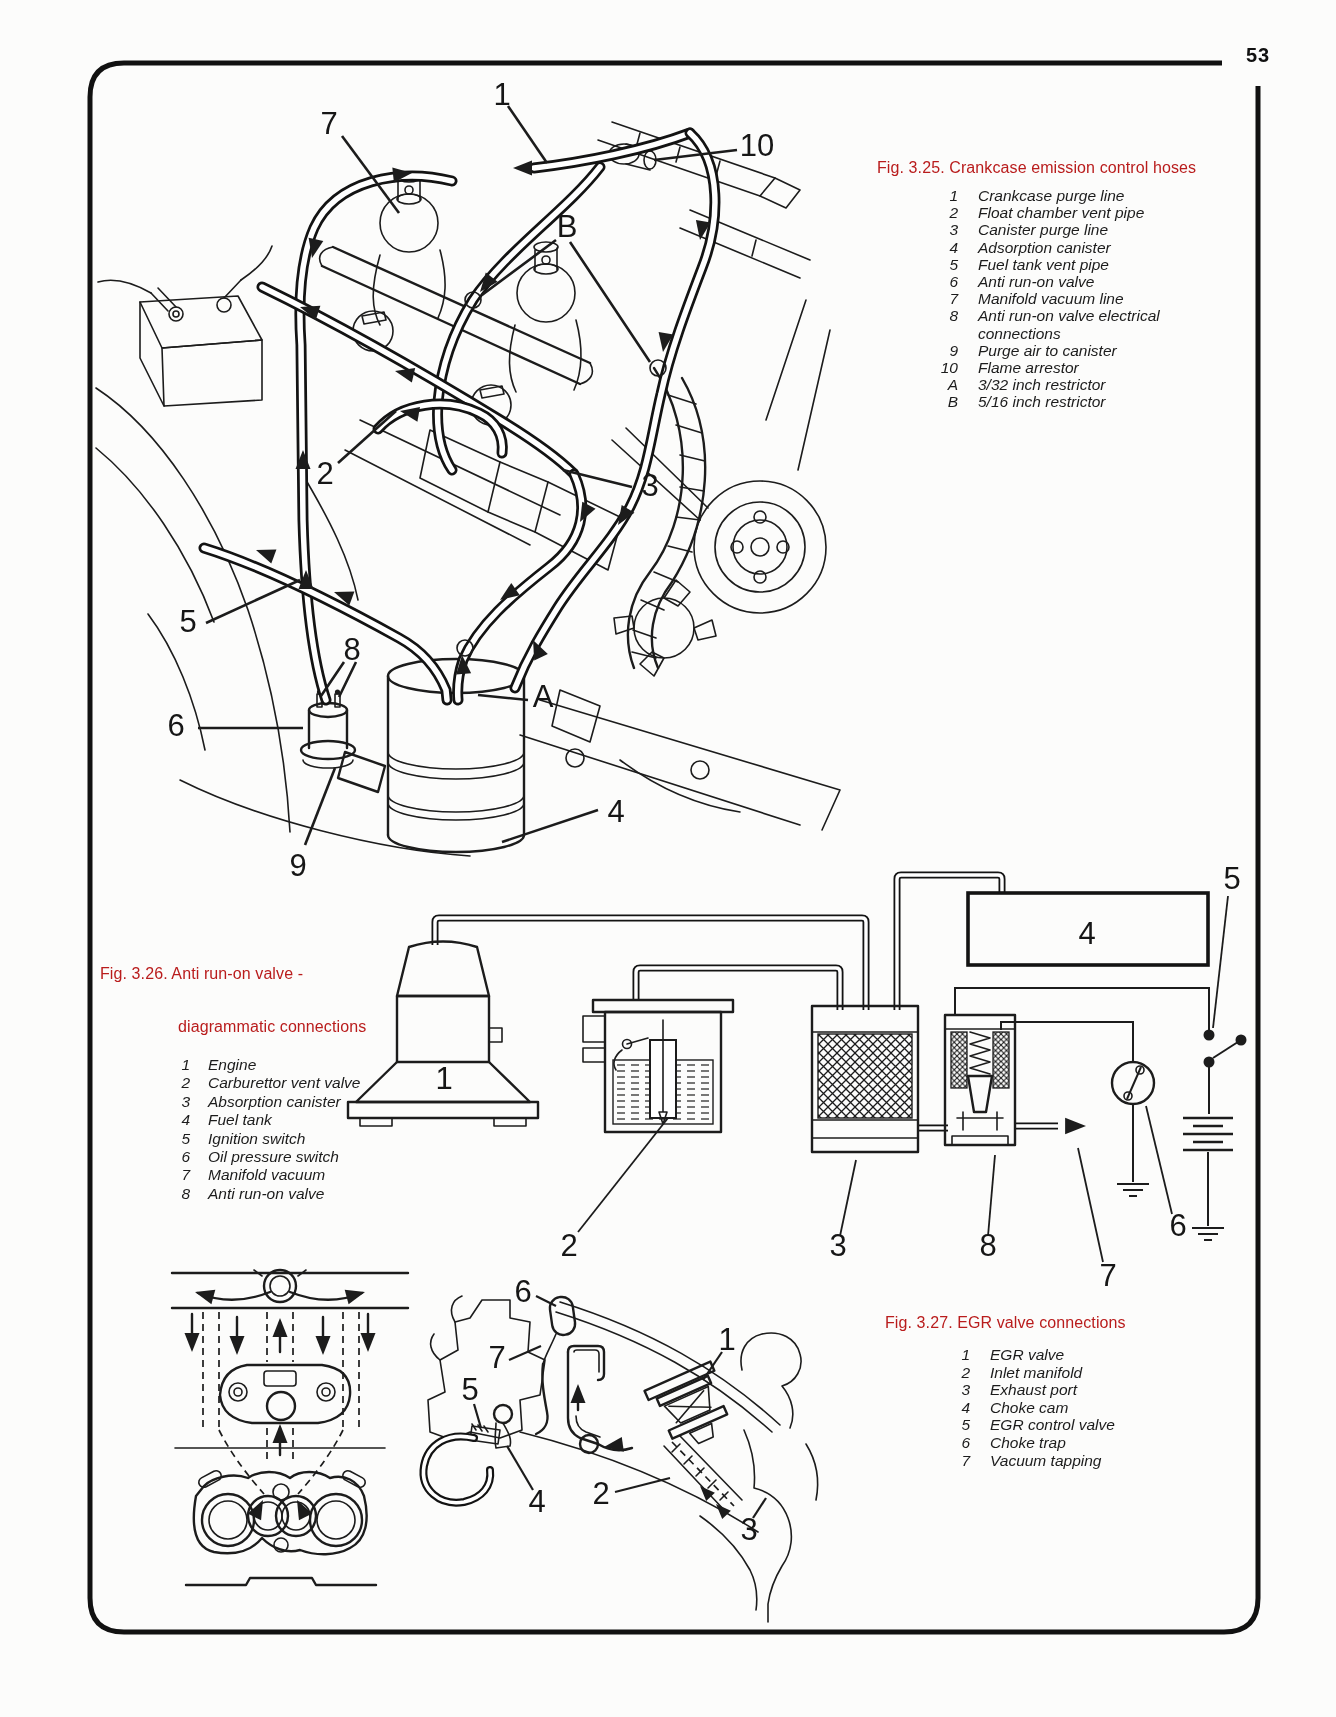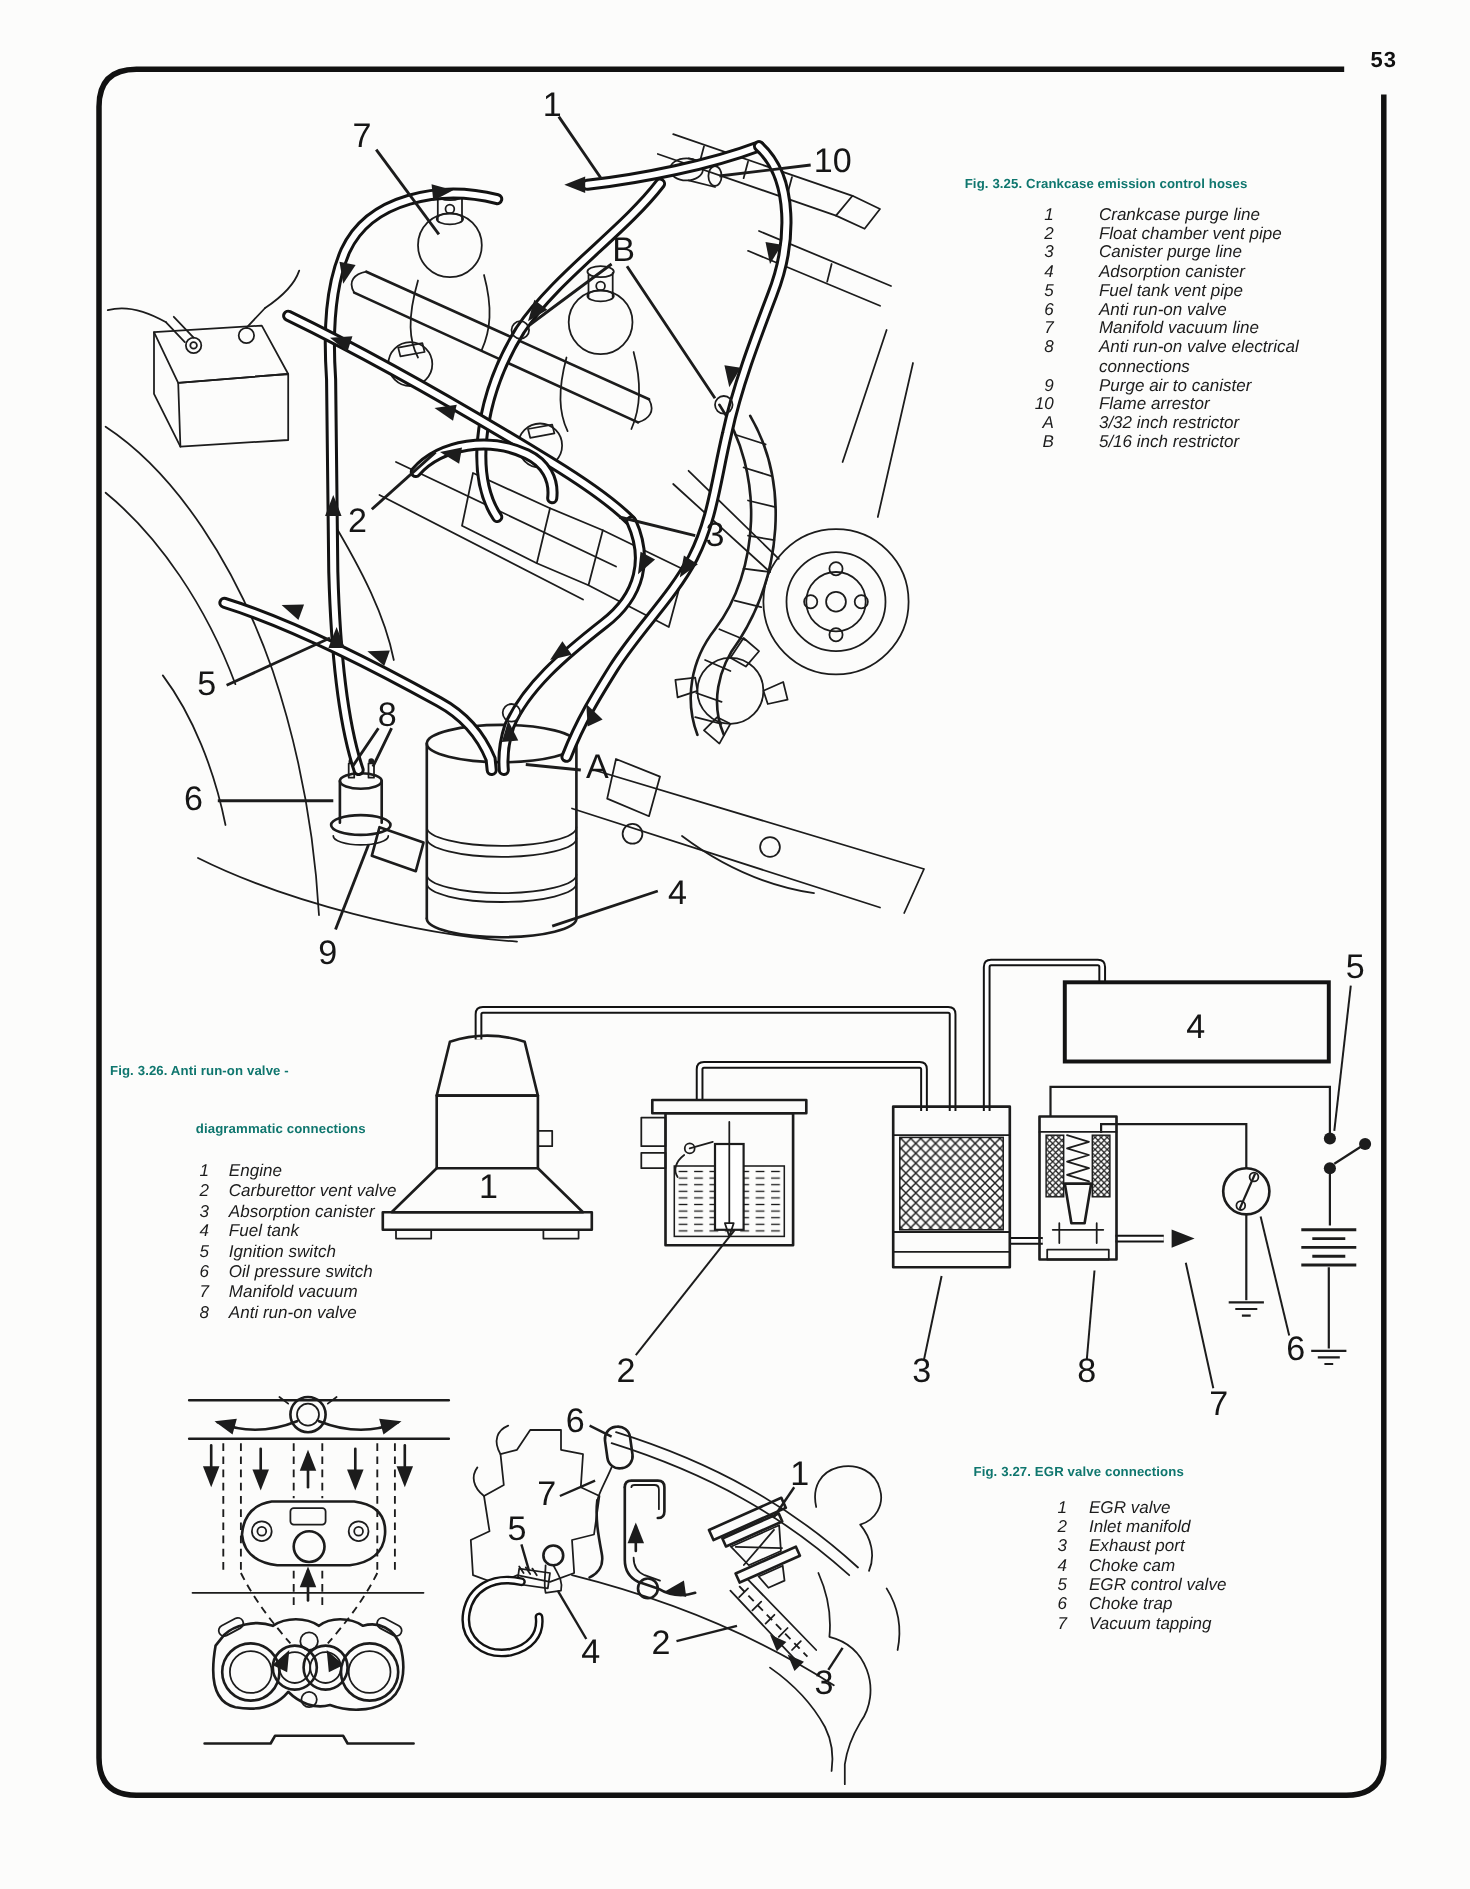--- a/index.html
+++ b/index.html
@@ -7,35 +7,35 @@
     width:1336px;height:1717px;position:relative;
     background:#fcfcfb;overflow:hidden;
     font-family:"Liberation Sans",sans-serif;color:#1a1a1a;
   }
   .art{position:absolute;left:0;top:0;width:1336px;height:1717px;}
   .pagenum{
     position:absolute;left:1226px;top:44px;width:64px;text-align:center;
     font-weight:700;font-size:20px;letter-spacing:1px;color:#111;
   }
   .legend{position:absolute;color:#1a1a1a;}
-  .fig-title{font-weight:700;font-size:12px;line-height:21px;white-space:nowrap;letter-spacing:.1px;color:#0f766e;}
+  .fig-title{font-weight:400;font-size:16px;line-height:21px;white-space:nowrap;letter-spacing:.1px;color:#b91c1c;}
   .leg-items{margin-top:9px;}
   .leg-row{display:flex;align-items:flex-start;font-style:italic;font-size:15.5px;line-height:17.2px;color:#1c1c1c;}
   .leg-num{flex:0 0 38px;text-align:right;margin-right:20px;}
   .leg-lab{display:block;}
   #legend-325{left:877px;top:157px;width:372px;}
   #legend-325 .leg-items{padding-left:43px;}
-  #legend-325 .leg-lab{width:220px;margin-left:21px;}
+  #legend-325 .leg-lab{width:220px;}
   #legend-326{left:100px;top:963px;width:310px;}
   #legend-326 .t2{margin-left:78px;margin-top:32px;}
   #legend-326 .leg-items{margin-top:19px;padding-left:52px;}
   #legend-326 .leg-row{line-height:18.4px;}
   #legend-326 .leg-num{margin-right:18px;}
   #legend-326 .leg-lab{width:240px;}
-  #legend-327{left:885px;top:1312px;width:300px;margin-top:16px;}
+  #legend-327{left:885px;top:1312px;width:300px;}
   #legend-327 .leg-items{margin-top:13px;padding-left:47px;}
   #legend-327 .leg-row{line-height:17.6px;}
   #legend-327 .leg-lab{width:200px;}
   
   .fr{stroke:#111;stroke-width:5;fill:none;}
   .k{stroke:#1c1c1c;fill:none;stroke-width:1.6;stroke-linecap:round;stroke-linejoin:round;}
   .k2{stroke:#1c1c1c;fill:none;stroke-width:2.4;stroke-linecap:round;stroke-linejoin:round;}
   .kd{stroke:#1c1c1c;fill:none;stroke-width:1.7;stroke-dasharray:7 5;}
   .to{stroke:#131313;stroke-width:11;fill:none;stroke-linecap:round;}
   .ti{stroke:#ffffff;stroke-width:5.5;fill:none;stroke-linecap:round;}

